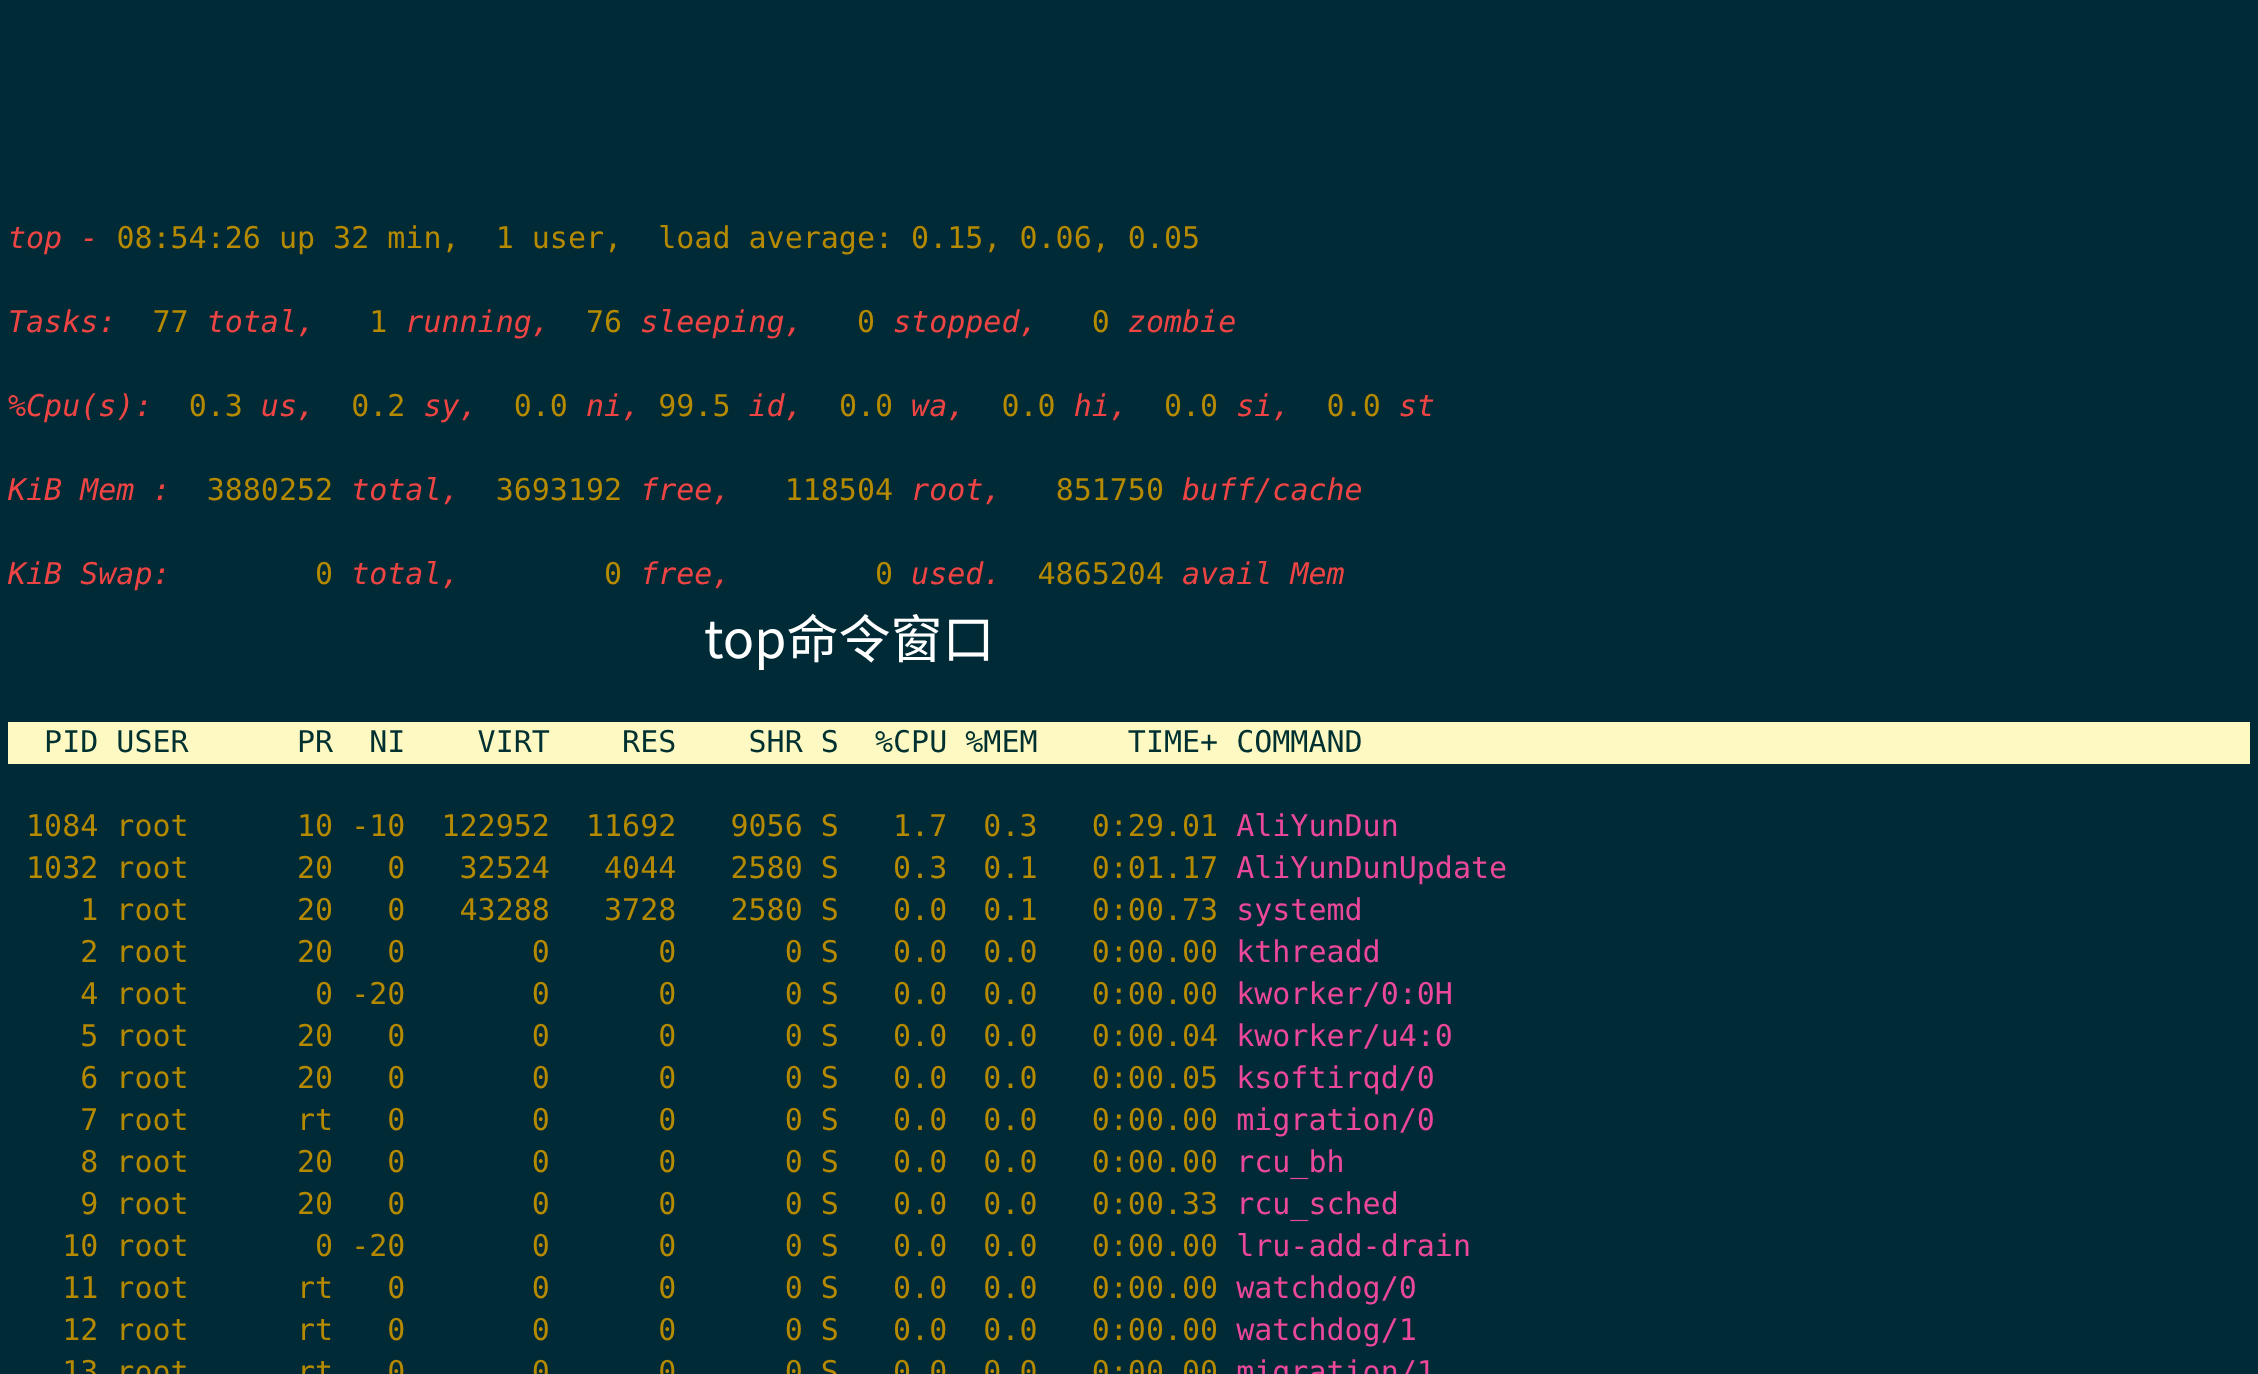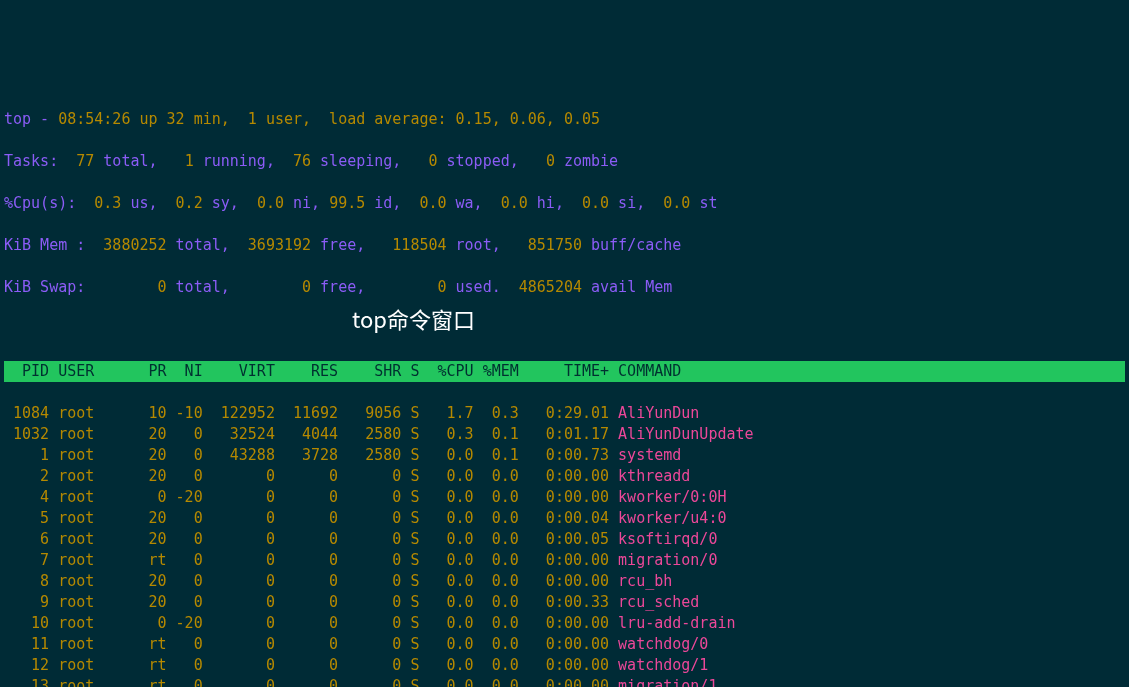--- a/index.html
+++ b/index.html
@@ -9,35 +9,35 @@
     font-family: "DejaVu Sans Mono", "Liberation Mono", Consolas, monospace;
     font-size: 15px;
     line-height: 21px;
     width: 1129px;
     height: 687px;
     overflow: hidden;
     white-space: pre;
     position: relative;
   }
   .term { padding: 4px 4px; }
-  .label { color: #8b5cf6; }
+  .label { color: #ef4444; font-style: italic; }
   .num { color: #b58900; margin-top: 13px; }
   .cmd { color: #ec4899; }
   .headerrow {
-    background: #22c55e;
+    background: #fef9c3;
     color: #003030;
     display: block;
     width: 100%;
   }
   .row { display: block; }
   .overlay {
     position: absolute;
     color: #ffffff;
     font-family: "Microsoft YaHei", "Noto Sans CJK SC", sans-serif;
-    font-size: 22px;
+    font-size: 26px;
     font-weight: 400;
     pointer-events: none;
     white-space: nowrap;
   }
 </style>
 </head>
 <body>
 
 
 

